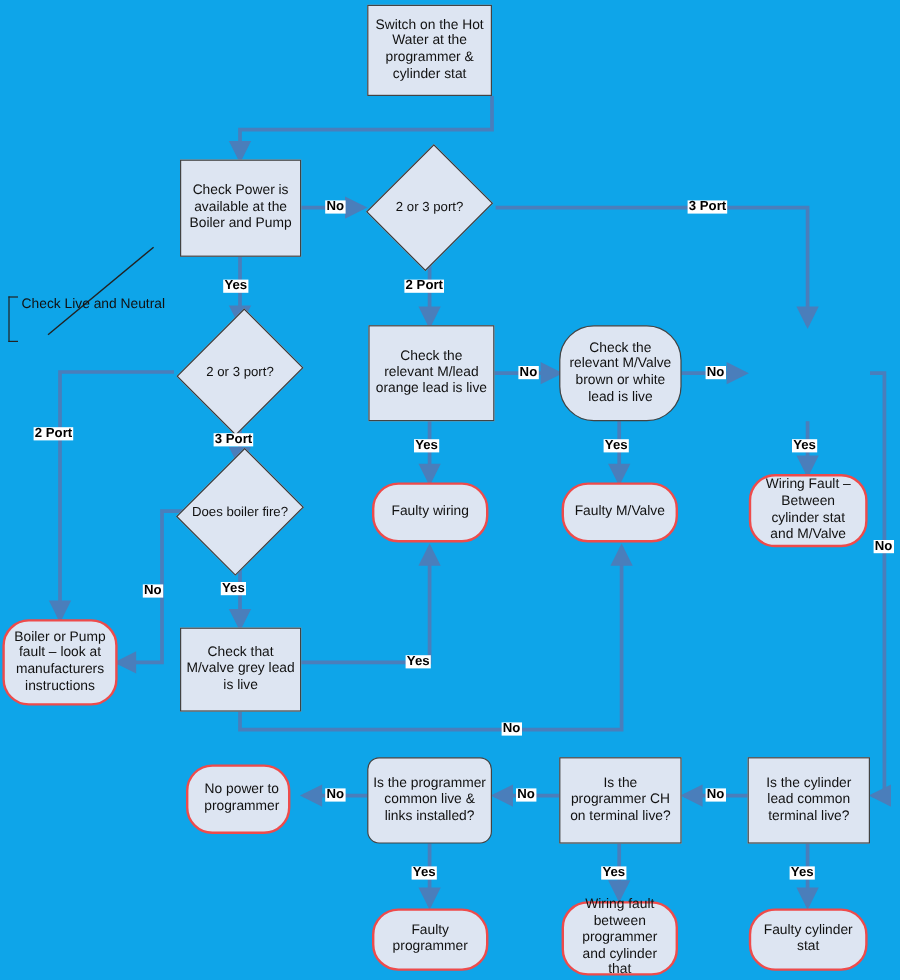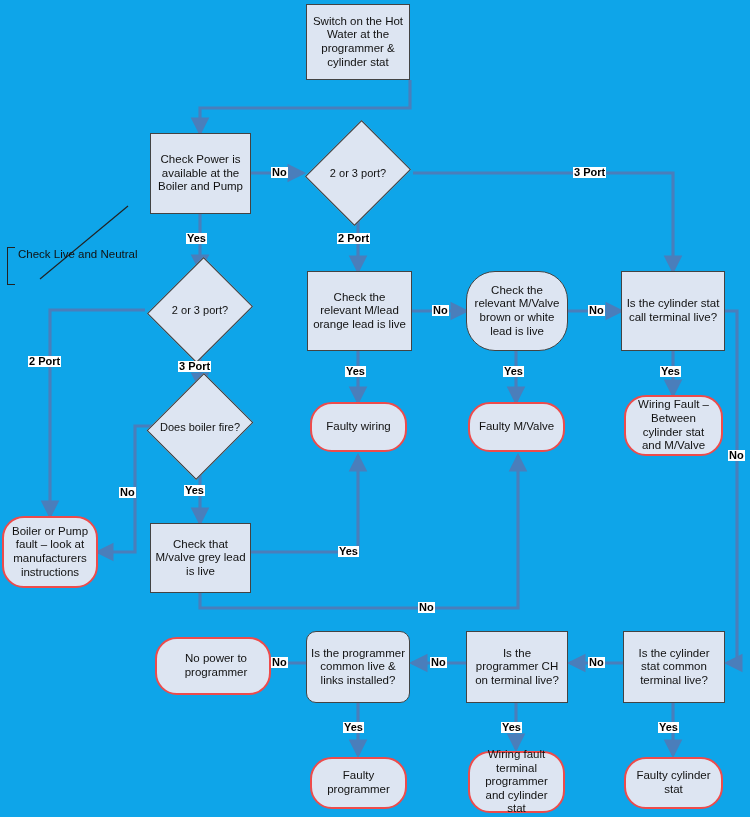--- a/index.html
+++ b/index.html
@@ -101,43 +101,42 @@
 
   <div class="node decision" style="left:153px;top:392px;width:94px;height:70px;">
     <div class="dshape" style="left:12px;top:-6px;width:70px;height:81px;"></div>
     <div class="dtext" style="width:92%;">Does boiler fire?</div>
   </div>
 
   <div class="node process" style="left:307px;top:271px;width:105px;height:80px;">Check the relevant M/lead orange lead is live</div>
 
   <div class="node process" style="left:466px;top:271px;width:102px;height:80px;border-radius:29px;">Check the relevant M/Valve brown or white lead is live</div>
 
-  <div class="node process" style="left:621px;top:271px;width:104px;height:80px;">Is the cylinder stat call terminal live?</div>
 
   <div class="node process" style="left:150px;top:523px;width:101px;height:70px;">Check that M/valve grey lead is live</div>
 
   <div class="node process" style="left:306px;top:631px;width:104px;height:72px;border-radius:10px;">Is the programmer common live &amp; links installed?</div>
 
   <div class="node process" style="left:466px;top:631px;width:102px;height:72px;">Is the programmer CH on terminal live?</div>
 
-  <div class="node process" style="left:623px;top:631px;width:102px;height:72px;">Is the cylinder stat common terminal live?</div>
+  <div class="node process" style="left:623px;top:631px;width:102px;height:72px;">Is the cylinder lead common terminal live?</div>
 
   <div class="node term" style="left:2px;top:516px;width:96px;height:72px;">Boiler or Pump fault – look at manufacturers instructions</div>
 
   <div class="node term" style="left:310px;top:402px;width:97px;height:50px;">Faulty wiring</div>
 
   <div class="node term" style="left:468px;top:402px;width:97px;height:50px;">Faulty M/Valve</div>
 
   <div class="node term" style="left:624px;top:395px;width:99px;height:61px;">Wiring Fault – Between cylinder stat and M/Valve</div>
 
-  <div class="node term" style="left:155px;top:637px;width:116px;height:58px;padding-left:12px;">No power to programmer</div>
+  <div class="node term" style="left:155px;top:637px;width:87px;height:58px;padding-left:12px;">No power to programmer</div>
 
   <div class="node term" style="left:310px;top:757px;width:97px;height:52px;">Faulty programmer</div>
 
-  <div class="node term" style="left:468px;top:751px;width:97px;height:62px;">Wiring fault terminal programmer and cylinder stat</div>
+  <div class="node term" style="left:468px;top:751px;width:97px;height:62px;">Wiring fault between programmer and cylinder that</div>
 
   <div class="node term" style="left:624px;top:757px;width:99px;height:52px;">Faulty cylinder stat</div>
 
   <div class="elabel" style="left:271px;top:167px;">No</div>
   <div class="elabel" style="left:573px;top:167px;">3 Port</div>
   <div class="elabel" style="left:186px;top:233px;">Yes</div>
   <div class="elabel" style="left:337px;top:233px;">2 Port</div>
   <div class="elabel" style="left:28px;top:356px;">2 Port</div>
   <div class="elabel" style="left:178px;top:361px;">3 Port</div>
   <div class="elabel" style="left:119px;top:487px;">No</div>

